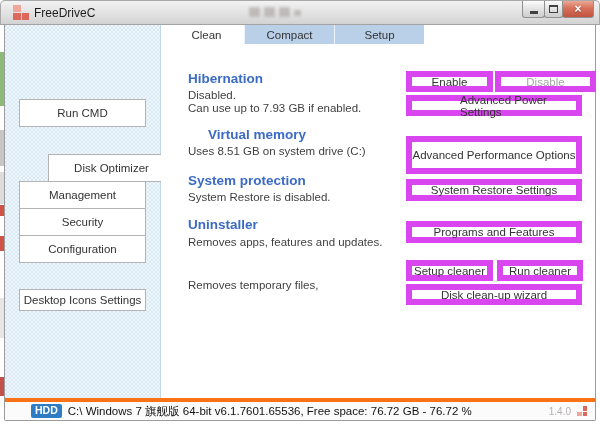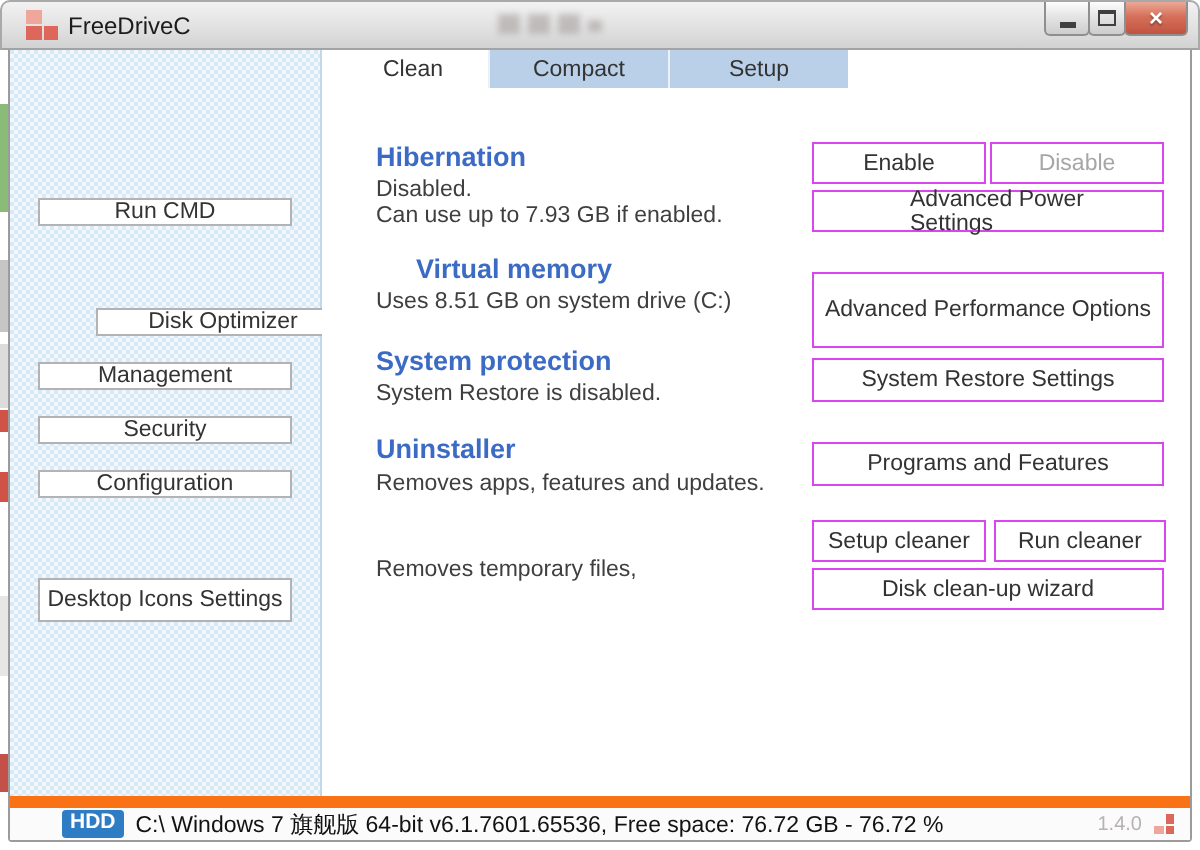--- a/index.html
+++ b/index.html
@@ -37,38 +37,38 @@
     border:1px solid #9b9b9b; border-top:none; background:#fff; border-radius:0 0 2px 2px; }
 
   
   .sidebar { position:absolute; left:0; top:0; width:156px; bottom:22px;
     background-color:#d8e9f6;
     background-image:
       linear-gradient(45deg, rgba(255,255,255,.65) 25%, transparent 25%, transparent 75%, rgba(255,255,255,.65) 75%),
       linear-gradient(45deg, rgba(255,255,255,.65) 25%, transparent 25%, transparent 75%, rgba(255,255,255,.65) 75%);
     background-size:4px 4px; background-position:0 0, 2px 2px;
     border-right:1px solid #c3d7e7; }
-  .sbtn { position:absolute; left:14px; width:127px; height:14px; background:#fff;
+  .sbtn { position:absolute; left:14px; width:127px; height:28px; background:#fff;
     border:1px solid #b3b3b3; font-size:11.5px; color:#333;
     display:flex; align-items:center; justify-content:center; cursor:default; }
 
   
   .content { position:absolute; left:156px; right:0; top:0; bottom:22px; background:#fff; }
   .tab { position:absolute; top:0; height:19px; font-size:11.5px; color:#333;
     display:flex; align-items:center; justify-content:center; }
   .tab.inactive { background:#bad0e8; border-left:1px solid rgba(255,255,255,.7); }
   .sec-h { position:absolute; font-size:13.5px; font-weight:bold; color:#3b6bc5; white-space:nowrap; }
   .sec-t { position:absolute; font-size:11.5px; color:#3f3f3f; white-space:nowrap; }
-  .abtn { position:absolute; background:#fff; border:1px solid #d946ef; font-size:11.5px; color:#333;
+  .abtn { position:absolute; background:#fff; border:6px solid #d946ef; font-size:11.5px; color:#333;
     display:flex; align-items:center; justify-content:center; cursor:default; }
   .abtn.disabled { color:#a6a6a6; }
 
   
   .statusbar { position:absolute; left:0; right:0; bottom:0; height:22px; background:#fbfbfb;
-    border-top:6px solid #f97316; display:flex; align-items:center; padding:0 8px 0 26px; }
+    border-top:4px solid #f97316; display:flex; align-items:center; padding:0 8px 0 26px; }
   .hdd-badge { background:#2e7dc4; color:#fff; font-size:10.5px; font-weight:bold;
     padding:1px 4px 2px 4px; border-radius:2px; margin-right:6px; line-height:1; }
   .status-text { font-size:11.5px; color:#121212; white-space:nowrap; }
   .status-spacer { flex:1; }
   .version { font-size:10px; color:#b7b1b1; margin-right:6px; }
   .logo-sm { position:relative; width:10px; height:10px; grid-template-columns:1fr 1fr; }
 
   
   .edge-strip { position:absolute; left:0; top:28px; width:4px; height:372px; background:#fff; }
   .edge-strip i { position:absolute; left:0; width:4px; display:block; }
@@ -131,21 +131,21 @@
 
       <div class="sec-h" style="left:27px; top:148px;">System protection</div>
       <div class="sec-t" style="left:27px; top:166px;">System Restore is disabled.</div>
 
       <div class="sec-h" style="left:27px; top:192px;">Uninstaller</div>
       <div class="sec-t" style="left:27px; top:211px;">Removes apps, features and updates.</div>
 
       <div class="sec-t" style="left:27px; top:254px;">Removes temporary files,</div>
 
       <div class="abtn" style="left:245px; top:46px;  width:87px;  height:21px;">Enable</div>
-      <div class="abtn disabled" style="left:334px; top:46px; width:87px; height:21px;text-align:right;">Disable</div>
+      <div class="abtn disabled" style="left:334px; top:46px; width:101px; height:21px;text-align:right;">Disable</div>
       <div class="abtn" style="left:245px; top:70px;  width:176px; height:21px;padding-left:48px;">Advanced Power Settings</div>
       <div class="abtn" style="left:245px; top:111px; width:176px; height:38px;">Advanced Performance Options</div>
       <div class="abtn" style="left:245px; top:154px; width:176px; height:22px;">System Restore Settings</div>
       <div class="abtn" style="left:245px; top:196px; width:176px; height:22px;">Programs and Features</div>
       <div class="abtn" style="left:245px; top:235px; width:87px;  height:21px;">Setup cleaner</div>
       <div class="abtn" style="left:336px; top:235px; width:86px;  height:21px;">Run cleaner</div>
       <div class="abtn" style="left:245px; top:259px; width:176px; height:21px;">Disk clean-up wizard</div>
     </div>
 
     <div class="statusbar">

